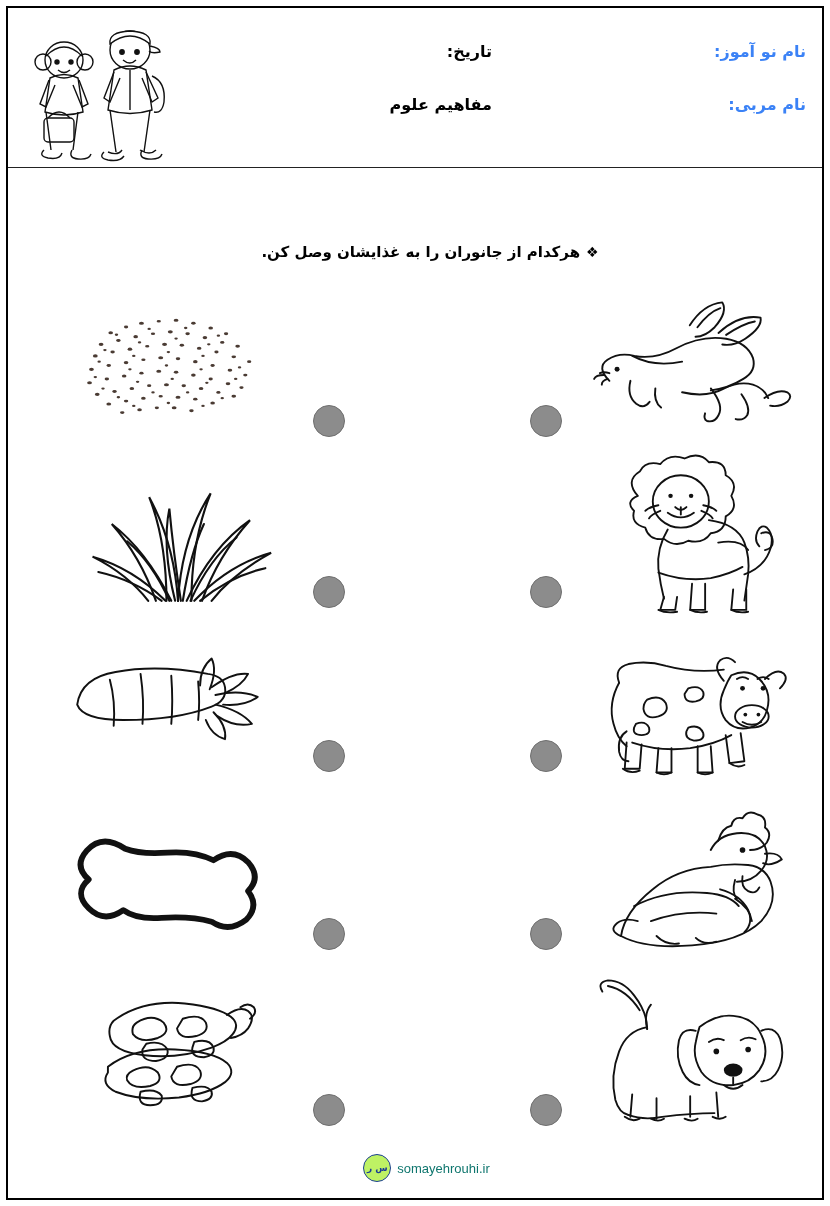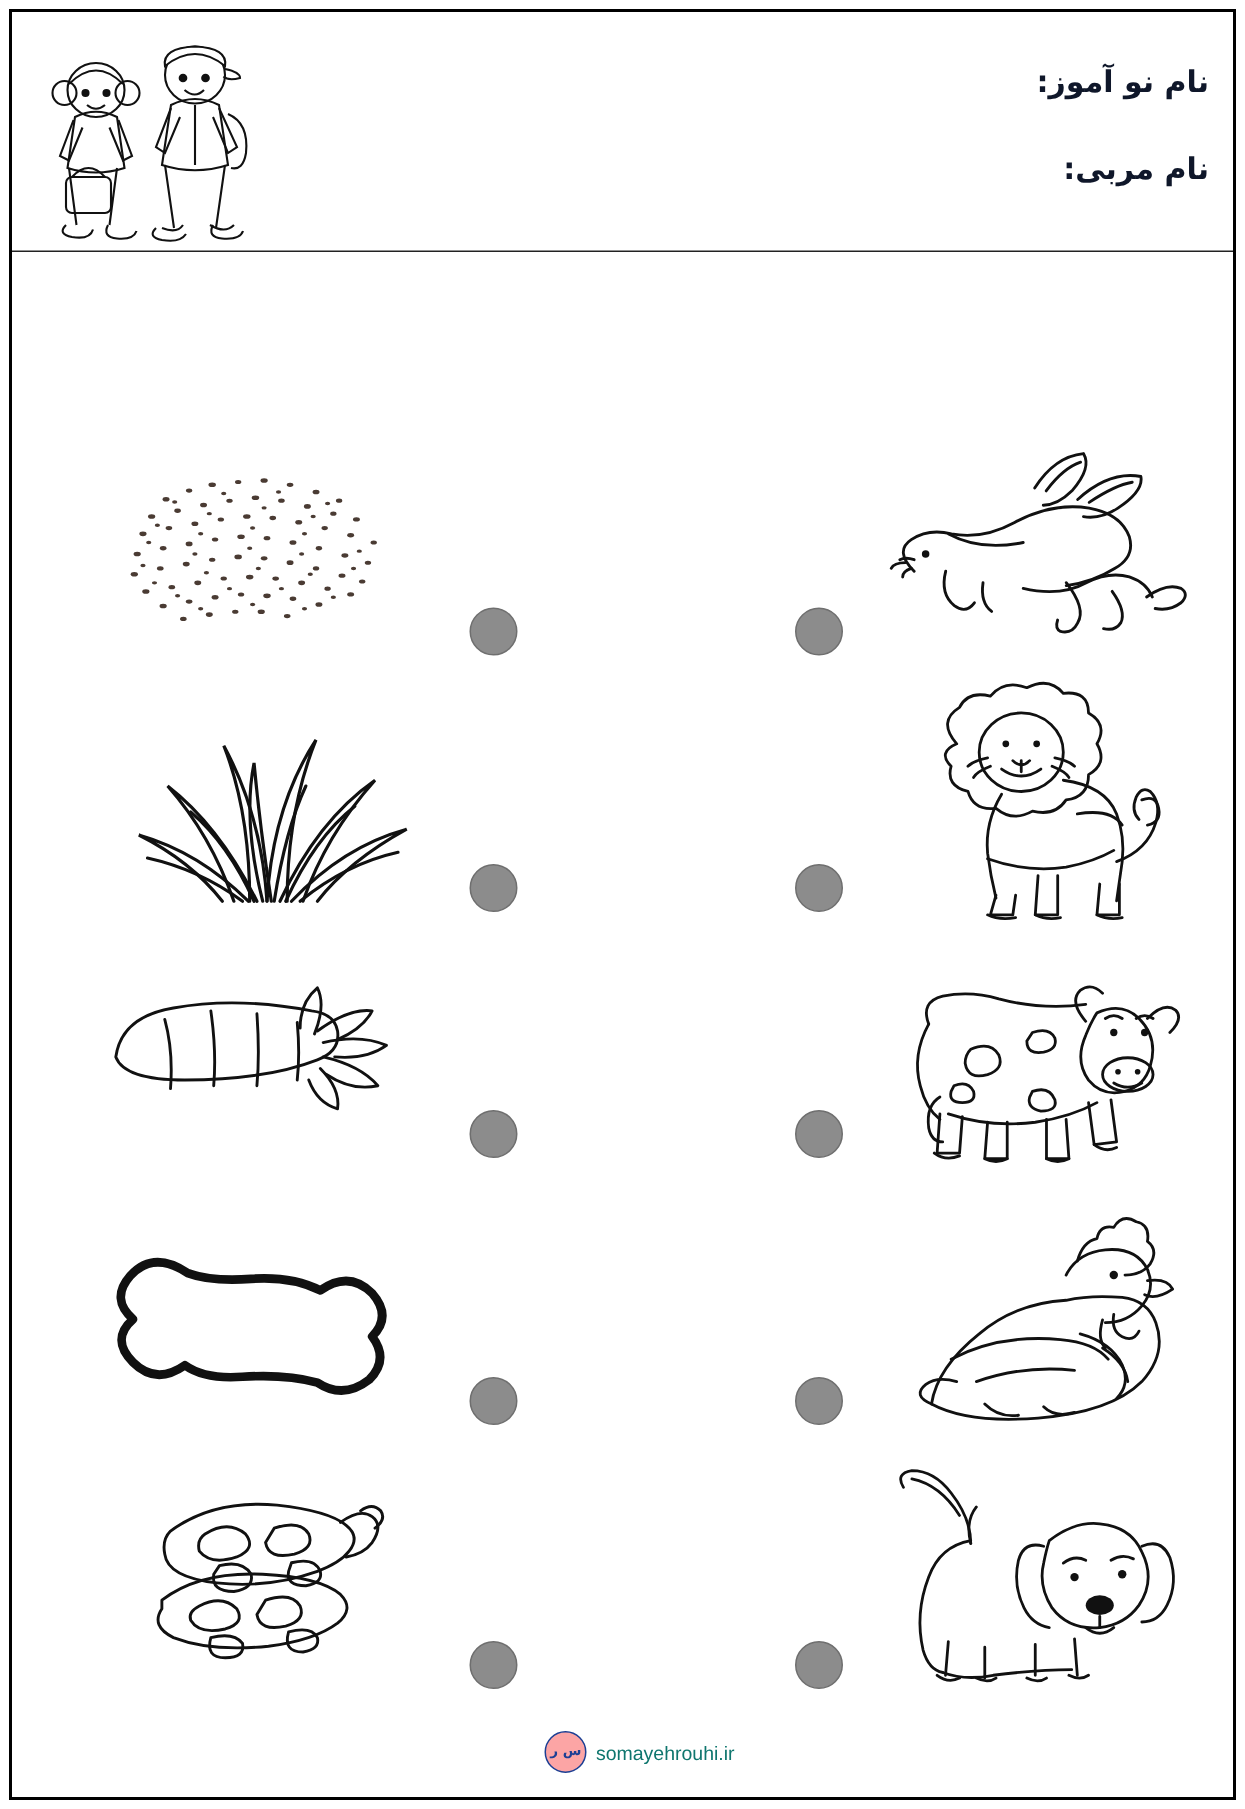--- a/index.html
+++ b/index.html
@@ -40,23 +40,23 @@
     border-bottom: 1px solid #222;
   }
   .header-fields {
     position: absolute;
     right: 16px;
     top: 34px;
     text-align: right;
     direction: rtl;
   }
   .header-fields .field {
-    font-size: 20px;
+    font-size: 16px;
     font-weight: bold;
-    color: #0f172a;
+    color: #3b82f6;
     margin-bottom: 34px;
     white-space: nowrap;
   }
   .header-mid {
     position: absolute;
     right: 330px;
     top: 34px;
     text-align: right;
     direction: rtl;
   }
@@ -159,21 +159,21 @@
   }
   .footer-inner {
     display: inline-flex;
     align-items: center;
     gap: 6px;
   }
   .footer-logo {
     width: 26px;
     height: 26px;
     border-radius: 50%;
-    background: #fca5a5;
+    background: #bef264;
     border: 1px solid #1c3f94;
     display: inline-flex;
     align-items: center;
     justify-content: center;
     color: #1c3f94;
     font-size: 9px;
     font-weight: bold;
     line-height: 1;
     margin-left: 23px;
   }
@@ -226,22 +226,29 @@
         <rect x="26" y="104" width="30" height="24" rx="4"></rect>
         <path d="M30 104 q11 -12 22 0"></path>
       </svg>
     </div>
 
     <div class="header-fields">
       <div class="field">نام نو آموز:</div>
       <div class="field">نام مربی:</div>
     </div>
 
+    <div class="header-mid">
+      <div class="field">تاریخ:</div>
+      <div class="field">مفاهیم علوم</div>
+    </div>
   </div>
 
+  <div class="instruction">
+    <span class="bullet">❖</span><span>هرکدام از جانوران را به غذایشان وصل کن.</span>
+  </div>
 
   <div class="rows">
 
     <div class="row r1">
       <div class="cell food">
         <div class="art-box">
           <svg viewBox="0 0 260 160" width="250" height="155">
             <g fill="#4a3b33">
               <ellipse cx="60" cy="46" rx="2.4" ry="1.6"></ellipse>
                 <ellipse cx="76" cy="40" rx="2.2" ry="1.5"></ellipse>

